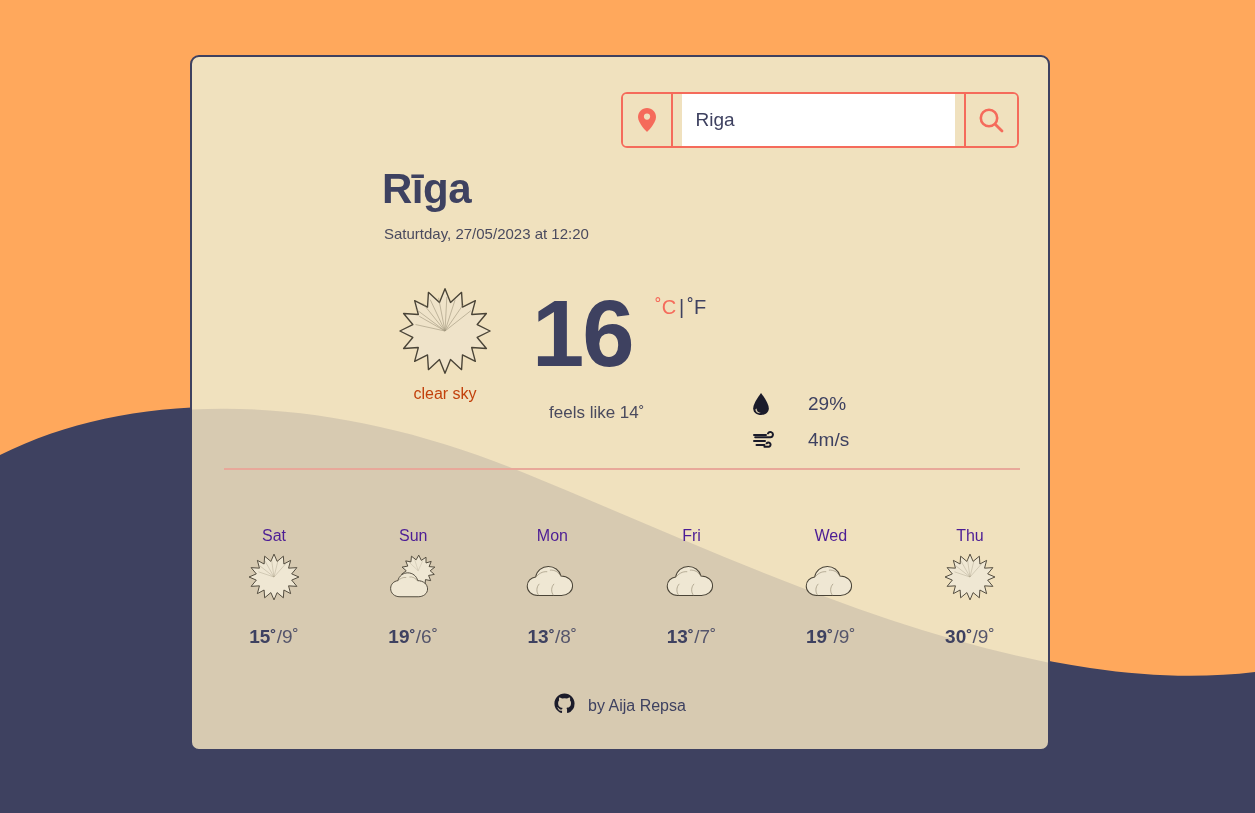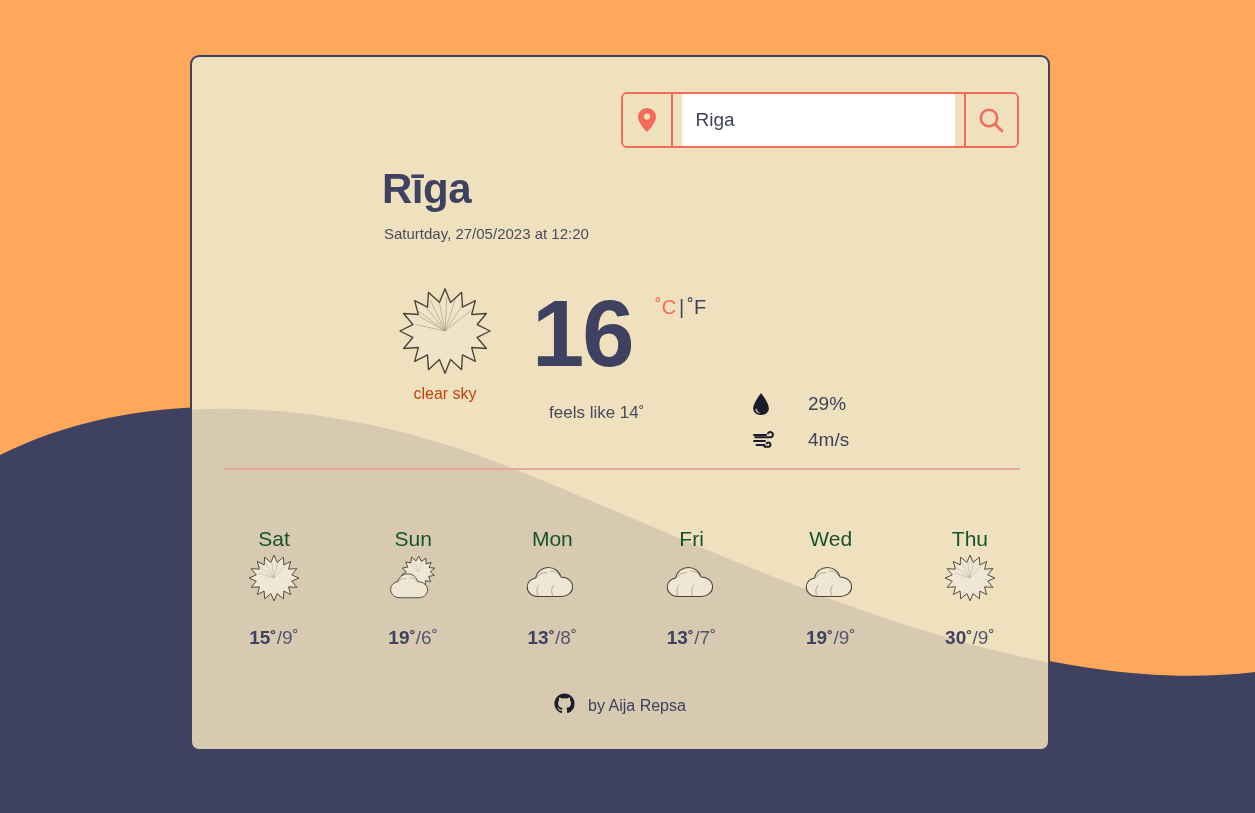--- a/index.html
+++ b/index.html
@@ -211,22 +211,23 @@
     top: 470px;
     width: 816px;
     display: flex;
     justify-content: space-between;
   }
   .forecast-day {
     width: 120px;
     text-align: center;
   }
   .forecast-label {
-    font-size: 21px;
-    color: #14532d;
+    font-size: 16px;
+    color: #4c1d95;
+    margin-bottom: 5px;
   }
   .forecast-icon {
     height: 54px;
     display: flex;
     align-items: center;
     justify-content: center;
   }
   .forecast-temps {
     margin-top: 22px;
     font-size: 19px;

